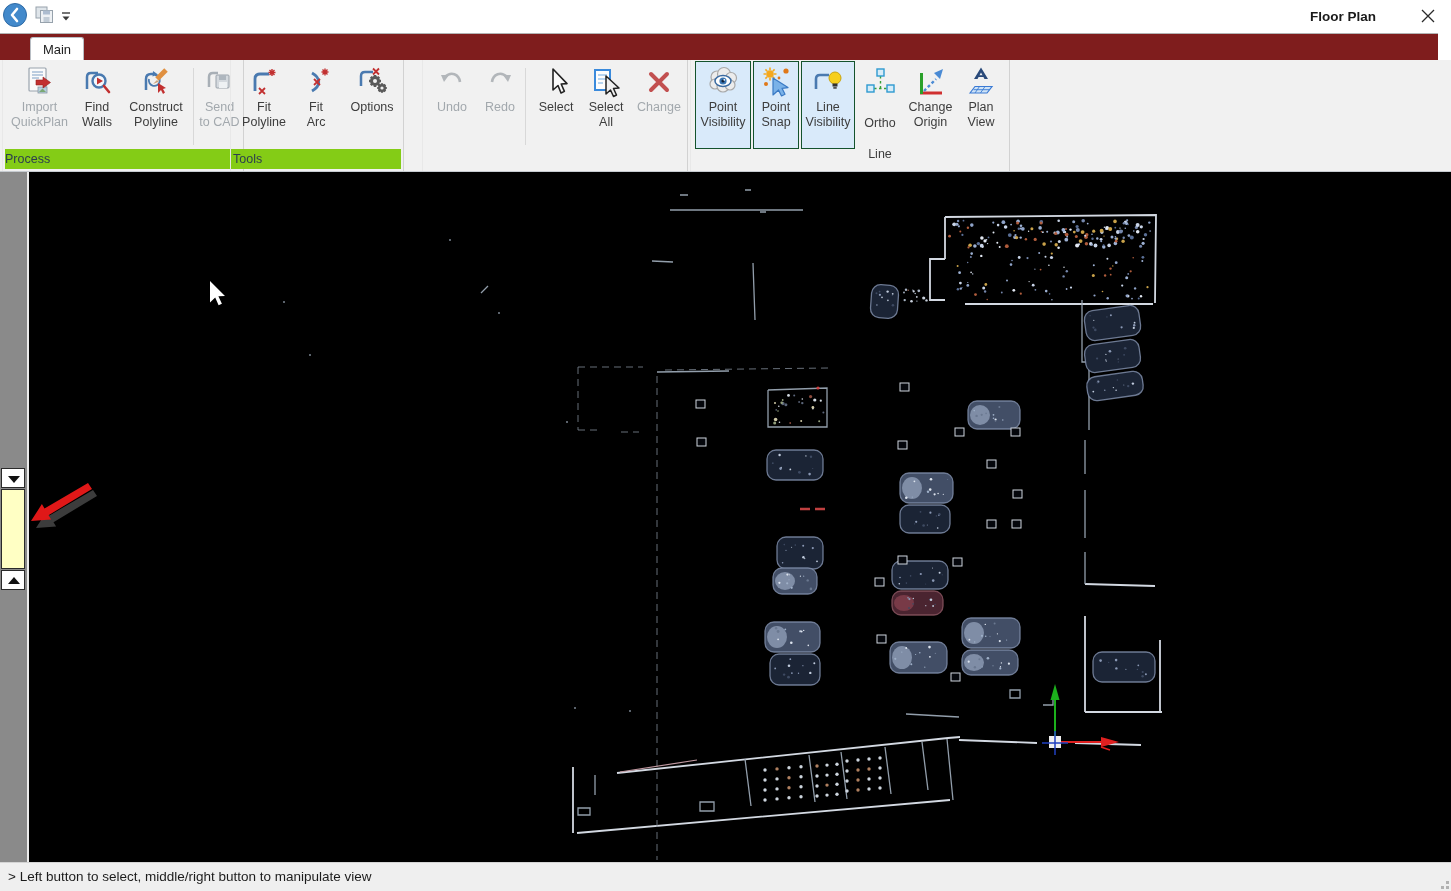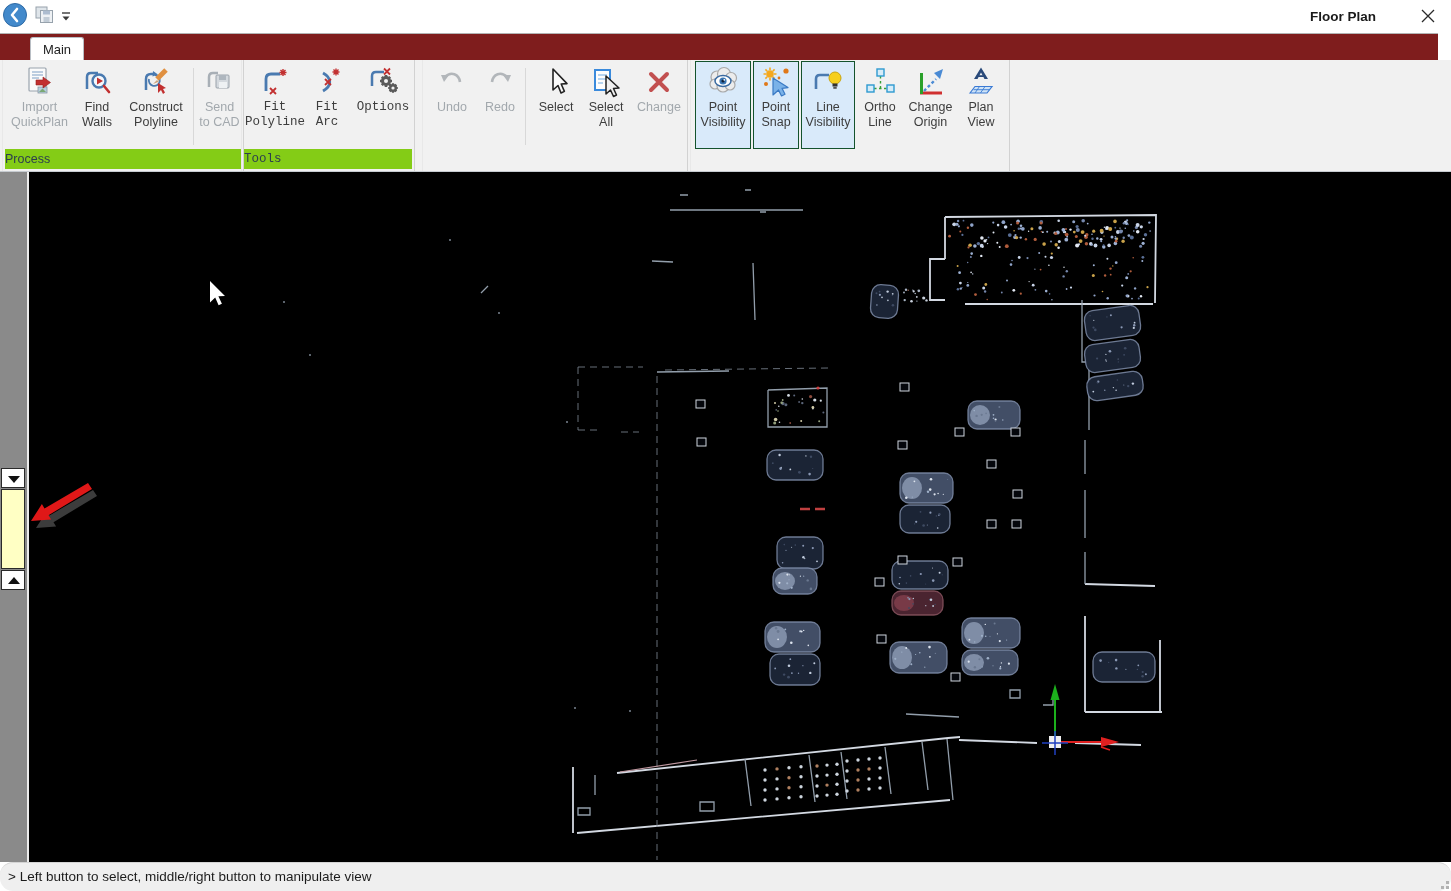--- a/index.html
+++ b/index.html
@@ -49,21 +49,21 @@
   .btn-up .tri{top:6px;border-left:6px solid transparent;border-right:6px solid transparent;
                border-bottom:7px solid #111;}
   .slider-track{position:absolute;left:1px;top:317px;width:24px;height:80px;background:#ffffc4;
                 border:1px solid #2a2a2a;box-sizing:border-box;}
   .canvas{position:absolute;left:29px;top:172px;right:0;bottom:29px;background:#000;}
   .cursor-overlay{position:absolute;left:206px;top:281px;width:26px;height:30px;z-index:40;}
   .annot-overlay{position:absolute;left:0;top:455px;width:110px;height:80px;z-index:50;}
   
   .statusbar{position:absolute;left:0;right:0;bottom:0;height:29px;background:#efefef;
              border-top:1px solid #d4d4d4;box-sizing:border-box;font-size:13.5px;color:#1c1c1c;
-             line-height:27px;padding-left:8px;border-radius:13px;}
+             line-height:27px;padding-left:8px;}
   .grip{position:absolute;right:2px;bottom:2px;width:12px;height:12px;}
   .grip i{position:absolute;width:3px;height:3px;background:#b2b2b2;}
 </style>
 </head>
 <body>
 
 <div class="titlebar">
   <div class="back-btn">
     <svg width="22" height="22" viewBox="0 0 22 22">
       <polyline points="13,5 8,11 13,17" fill="none" stroke="#fff" stroke-width="2.6" stroke-linecap="round" stroke-linejoin="round"></polyline>
@@ -146,21 +146,21 @@
           <rect x="15" y="9" width="7" height="5" fill="#aeb6be"></rect>
           <rect x="15" y="16" width="8" height="6" fill="#eef1f3"></rect>
         </svg>
       </span>
       <span class="rline">Send</span>
       <span class="rline">to CAD</span>
     </div>
     <div class="group-label">Process</div>
   </div>
 
-  <div class="rgroup" style="left:241px;width:174px;font-family:Liberation Mono, monospace;">
+  <div class="rgroup" style="left:230px;width:174px;">
     <div class="rbtn" style="left:7px;width:52px;">
       <span class="ricon">
         <svg width="32" height="32" viewBox="0 0 32 32">
           <path d="M7,25 L7,13 Q7,8 12,8 L21,8" fill="none" stroke="#4a7ab0" stroke-width="2.8"></path>
           <path d="M11,22 L17,28 M17,22 L11,28" stroke="#c23030" stroke-width="1.8"></path>
           <path d="M24,3 L24,10 M20.5,6.5 L27.5,6.5 M21.5,4 L26.5,9 M26.5,4 L21.5,9" stroke="#c23030" stroke-width="1.4"></path>
         </svg>
       </span>
       <span class="rline">Fit</span>
       <span class="rline">Polyline</span>
@@ -296,21 +296,21 @@
         <svg width="32" height="32" viewBox="0 0 32 32">
           <path d="M4,23 L4,13 Q4,9 8,9 L17,9" fill="none" stroke="#4a7ab0" stroke-width="2.6"></path>
           <circle cx="23" cy="12" r="6" fill="#f6cf1e" stroke="#c9a512"></circle>
           <rect x="20.5" y="17.5" width="5" height="3" fill="#333"></rect>
           <rect x="21.3" y="20.8" width="3.4" height="2" fill="#555"></rect>
         </svg>
       </span>
       <span class="rline">Line</span>
       <span class="rline">Visibility</span>
     </div>
-    <div class="rbtn" style="left:166px;width:46px;">
+    <div class="rbtn" style="left:166px;width:46px;gap:16px;">
       <span class="ricon">
         <svg width="32" height="32" viewBox="0 0 32 32">
           <path d="M16.5,10 V22.5" stroke="#35a035" stroke-width="1.4" stroke-dasharray="2.5,2.5"></path>
           <path d="M10,22.5 H23" stroke="#35a035" stroke-width="1.4" stroke-dasharray="2.5,2.5"></path>
           <g fill="#d6ecf8" stroke="#2e9ad0" stroke-width="1.4">
             <rect x="13" y="3" width="7" height="7"></rect>
             <rect x="3" y="19" width="7" height="7"></rect>
             <rect x="23" y="19" width="7" height="7"></rect>
           </g>
         </svg>

